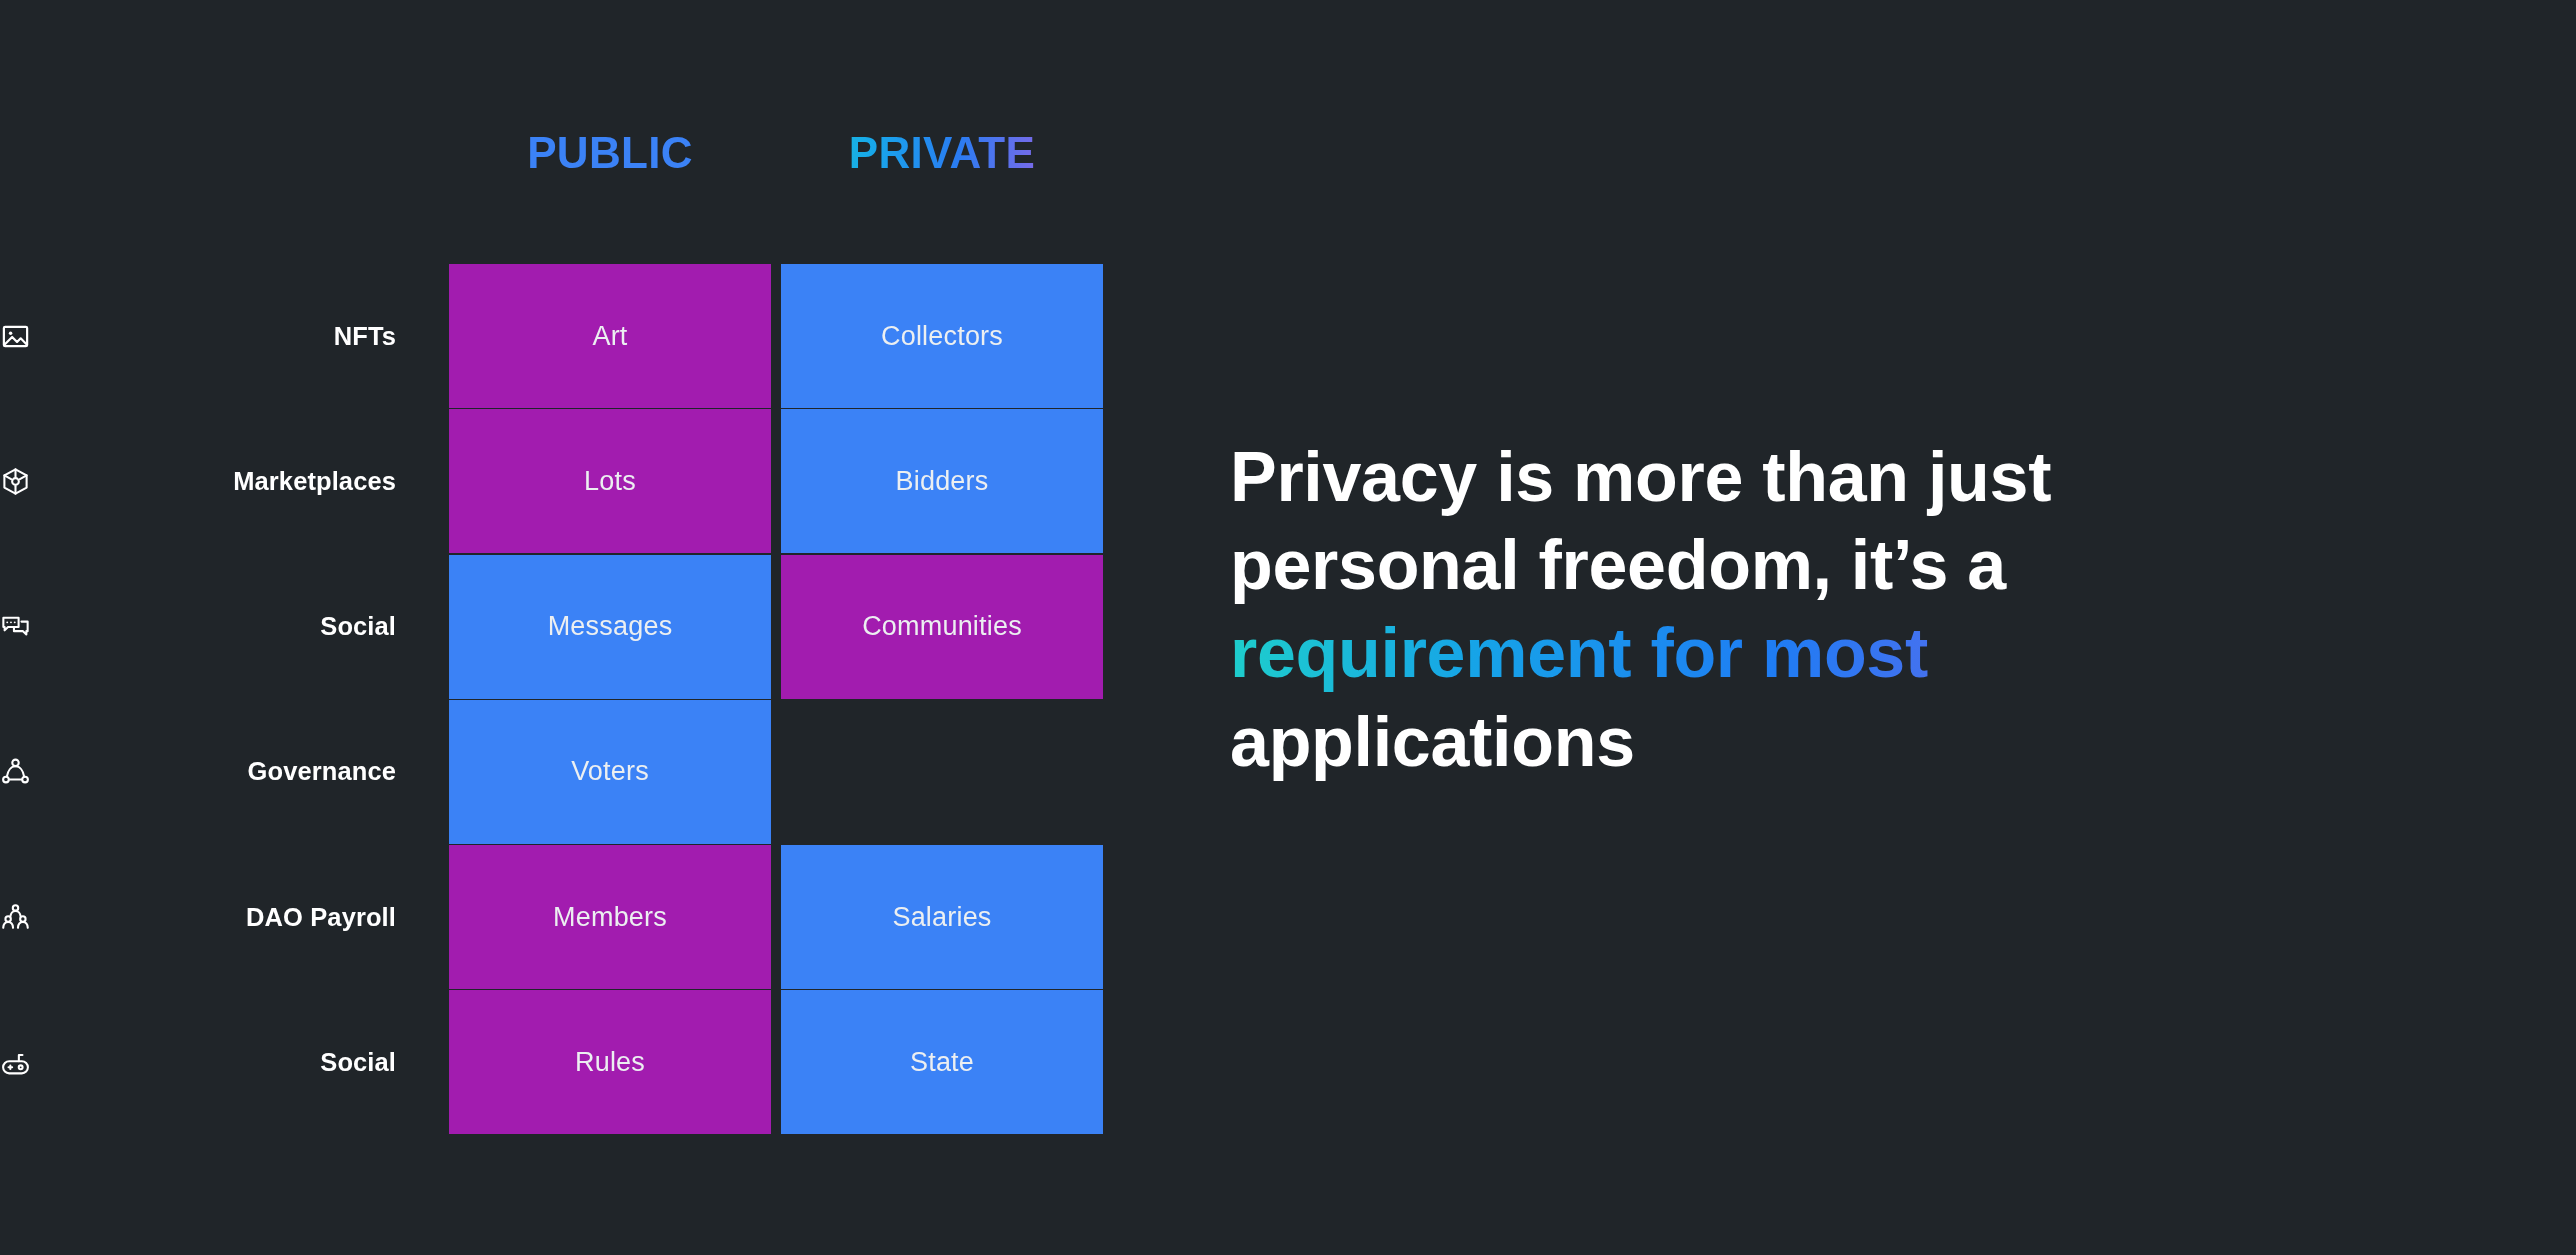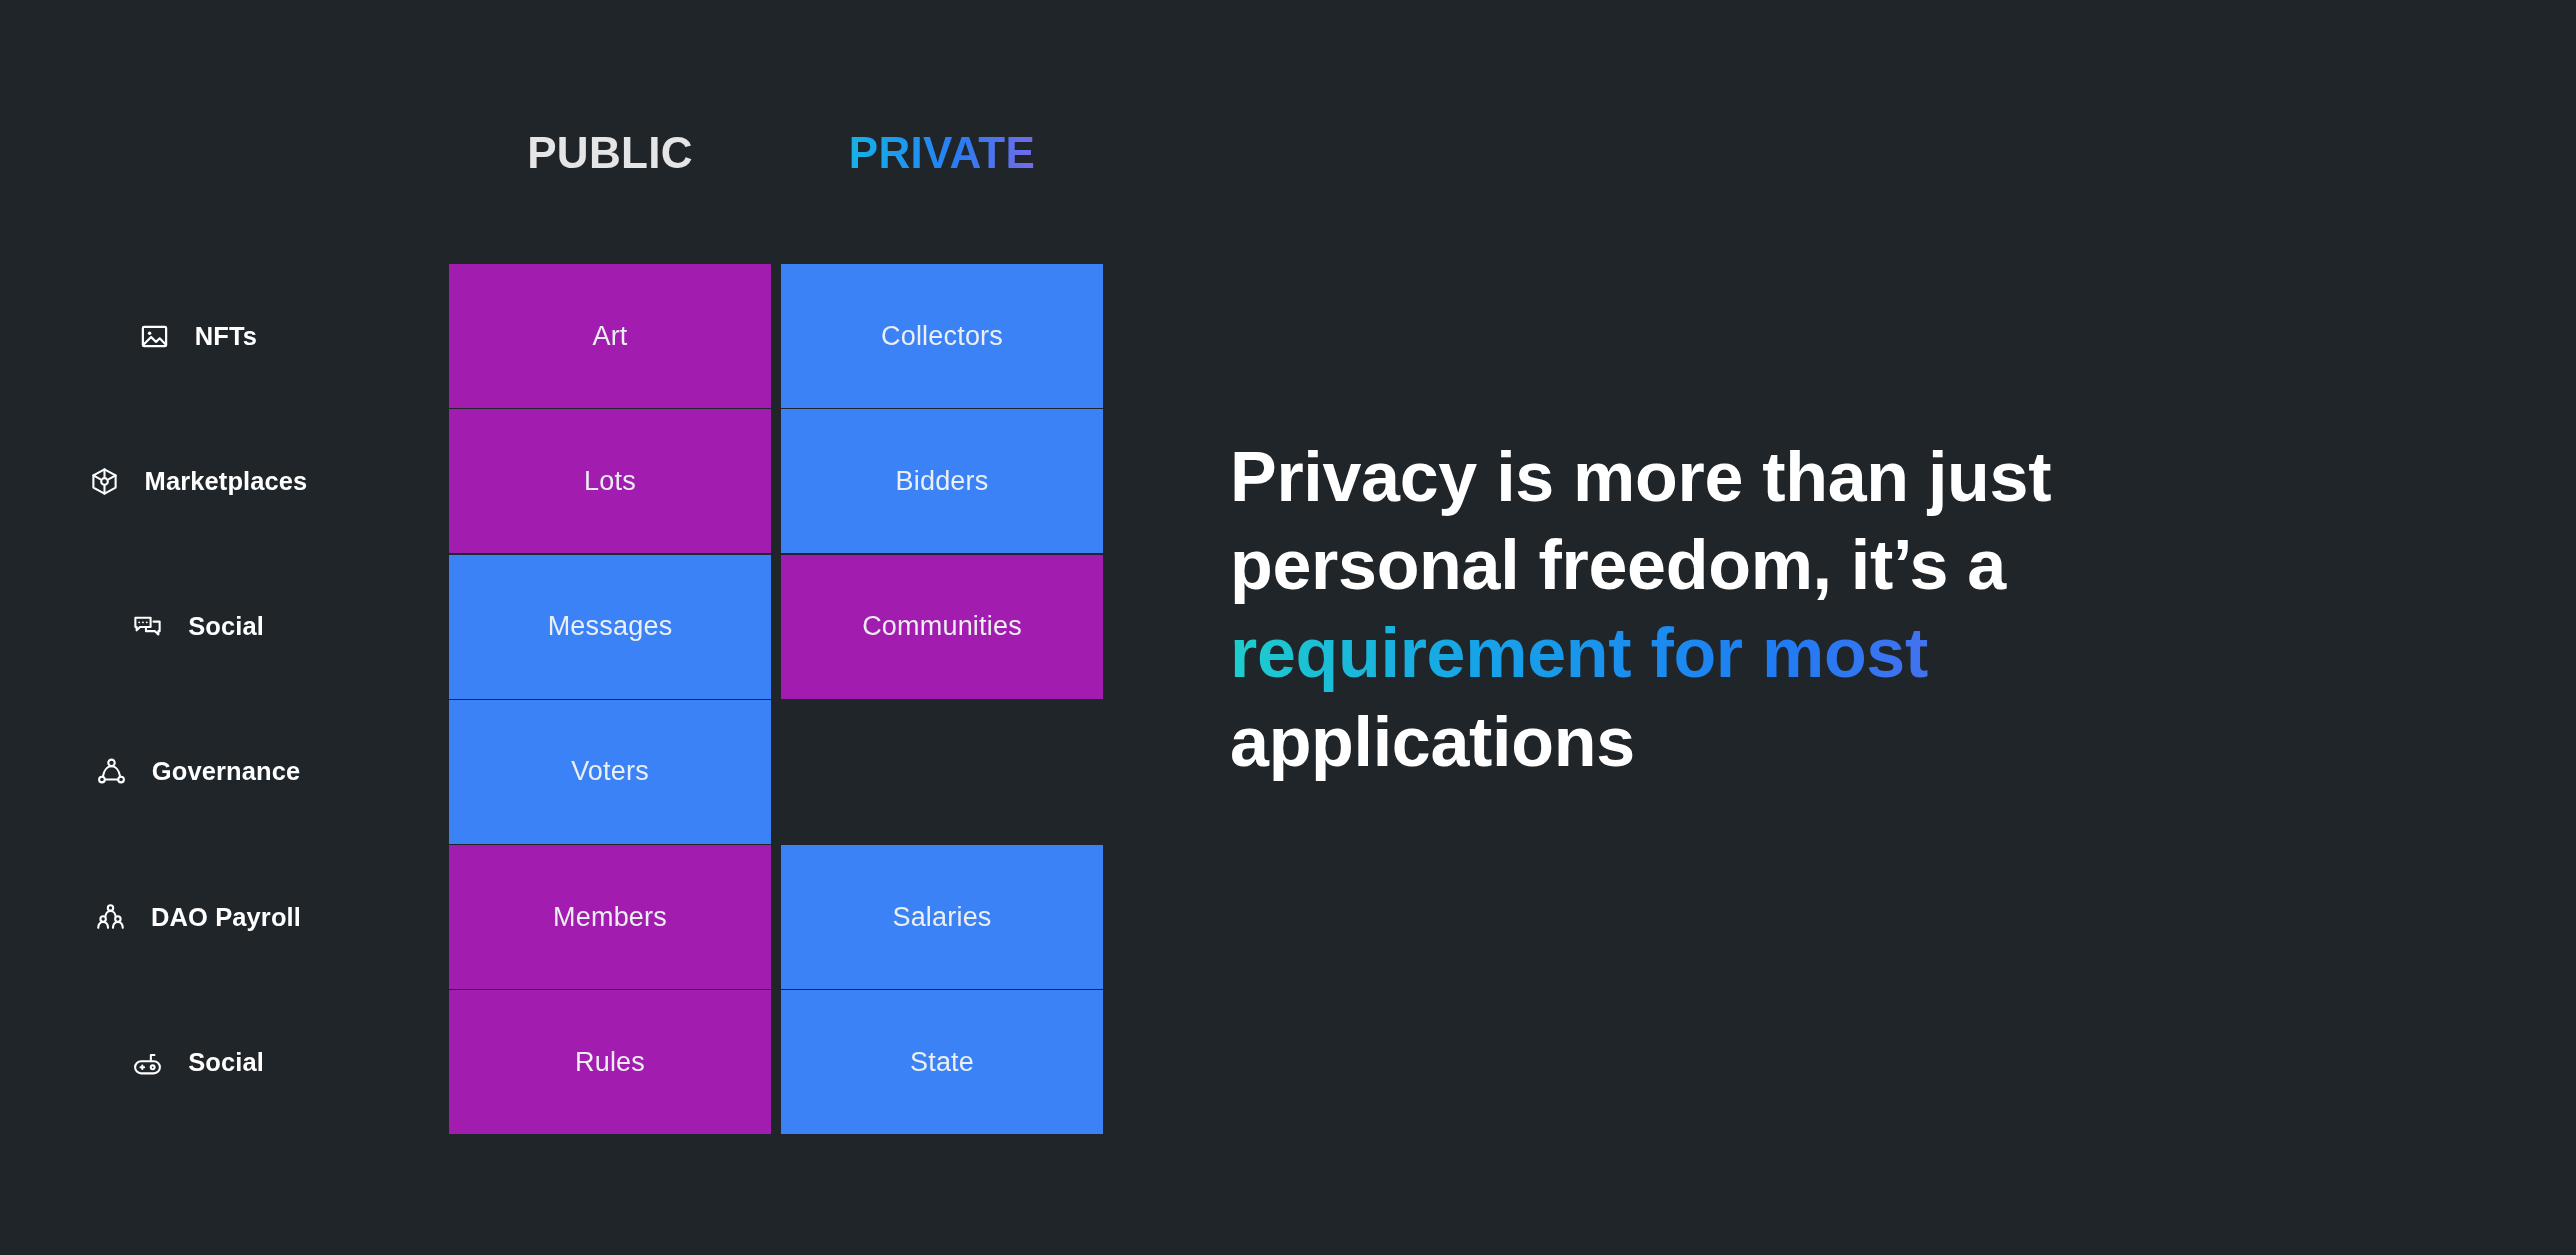--- a/index.html
+++ b/index.html
@@ -46,21 +46,21 @@
   .col-header {
     flex:0 0 322px;
     text-align:center;
     font-size:44px;
     font-weight:700;
     letter-spacing:0.3px;
     line-height:1;
   }
   .col-header + .col-header { margin-left:10px; }
 
-  .col-header.public { color:#e5e5e5; }
+  .col-header.public { color:#3b82f6; }
 
   .col-header.private {
     background-image:linear-gradient(95deg,#1ececc 0%,#17a8ea 28%,#2a7cf2 55%,#7a6ae8 80%,#bf7fd8 100%);
     -webkit-background-clip:text;
     background-clip:text;
     color:transparent;
     -webkit-text-fill-color:transparent;
   }
 
   
@@ -82,21 +82,21 @@
 
   
   .row-label {
     position:absolute;
     left:0;
     top:0;
     width:396px;
     height:144px;
     display:flex;
     align-items:center;
-    justify-content:center;
+    justify-content:space-between;
     gap:25px;
     padding-right:0;
   }
 
   .row-icon {
     width:31px;
     height:31px;
     flex:0 0 31px;
     display:flex;
     align-items:center;

